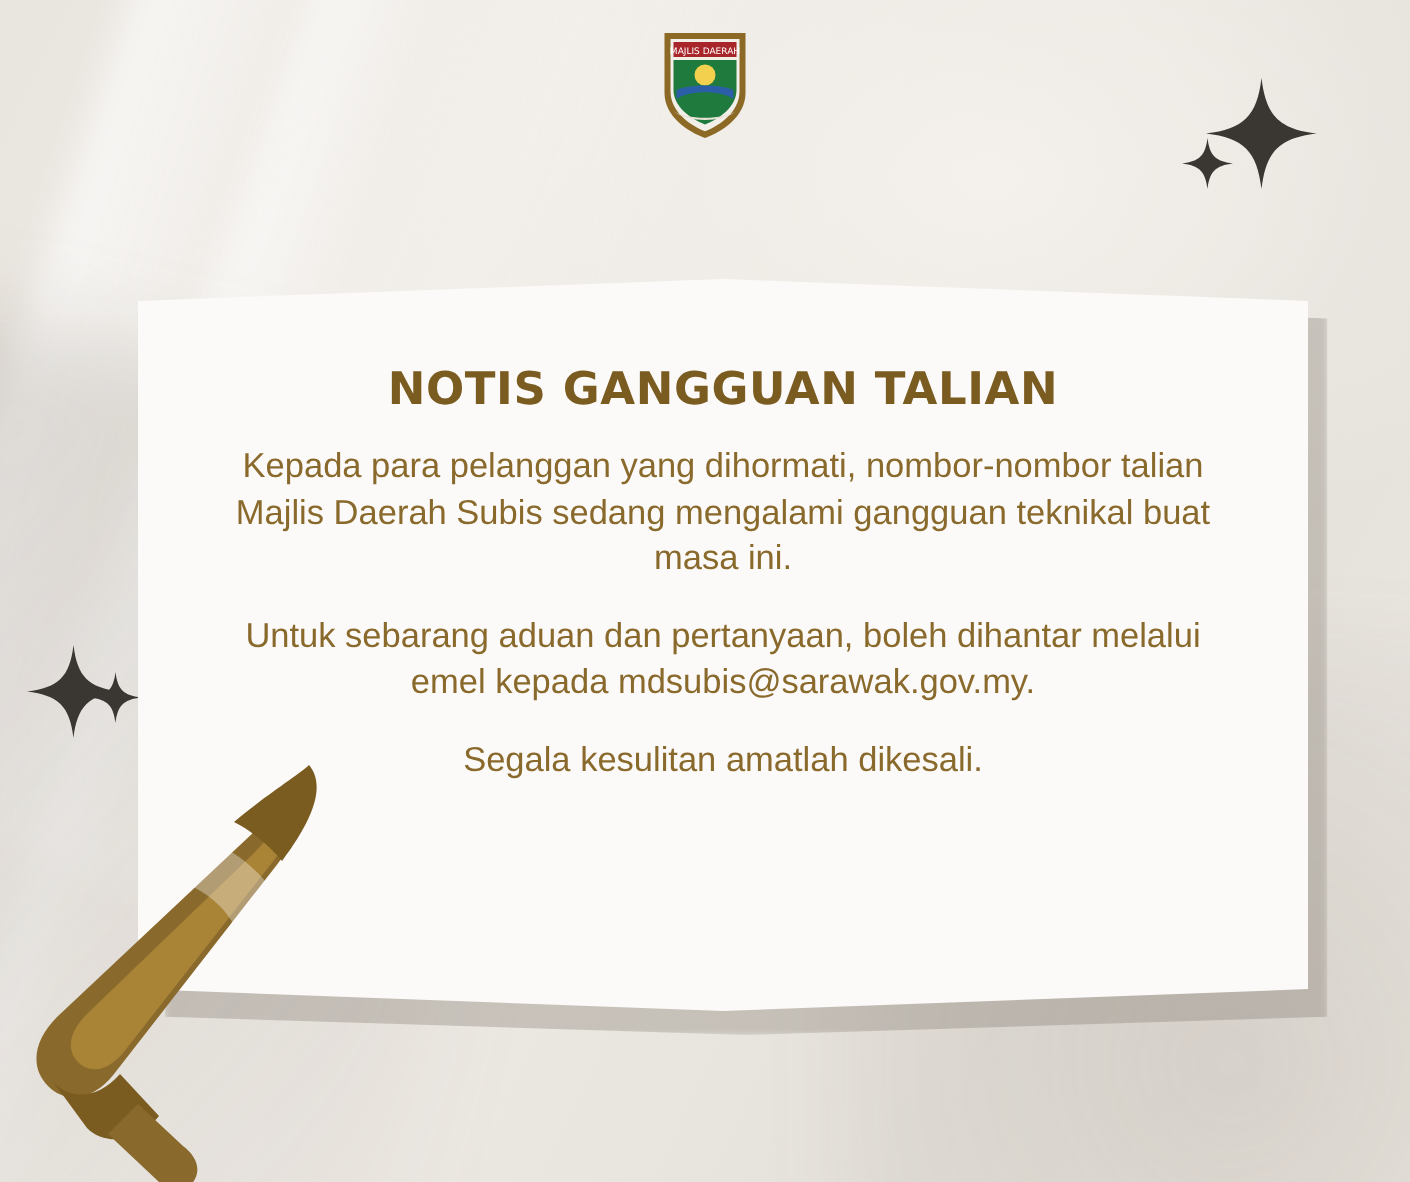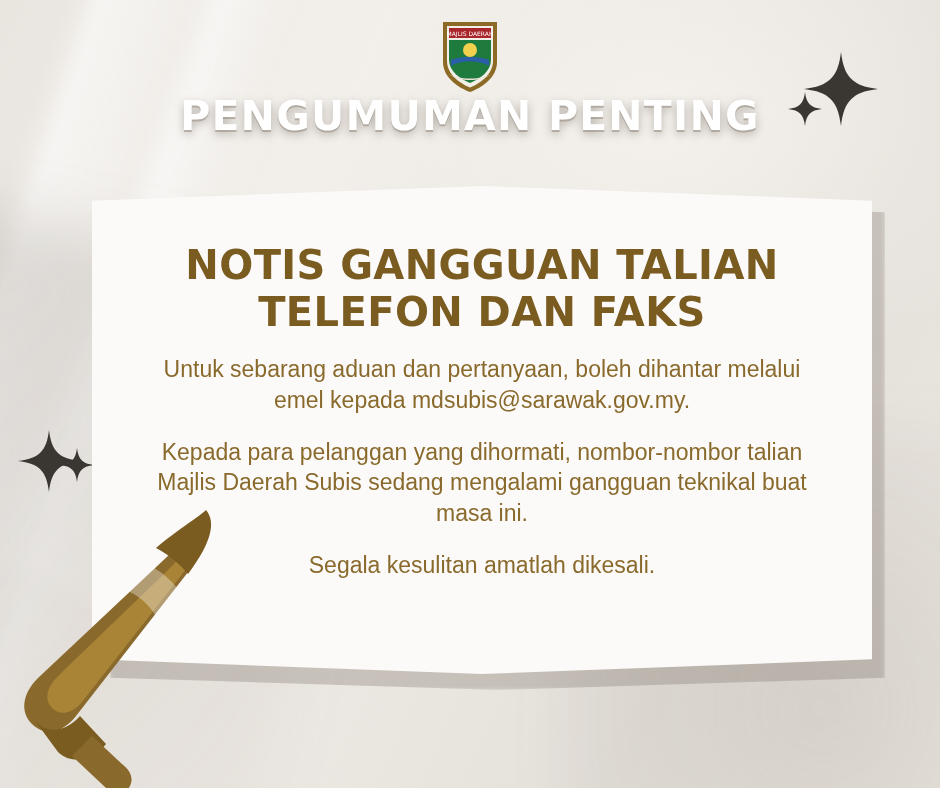--- a/index.html
+++ b/index.html
@@ -121,21 +121,21 @@
     left: 0; top: 0;
     width: 780px;
     height: 488px;
     padding: 44px 58px 0 58px;
     box-sizing: border-box;
     text-align: center;
   }
 
   .headline {
     color: #7a5b20;
-    font-size: 40px;
+    font-size: 30px;
     font-weight: bold;
     line-height: 1.18;
     letter-spacing: 0.4px;
     margin: 12px 0 18px 0;
     font-family: "DejaVu Sans", sans-serif;
   }
 
   .body-text {
     color: #8a6a2c;
     font-size: 23px;
@@ -182,21 +182,20 @@
       <path d="M8 10 H54 V45 C54 59 40 68 31 71.5 C22 68 8 59 8 45 Z" fill="#f2efe9"></path>
       <path d="M10 12 H52 V22 H10 Z" fill="#a8262a"></path>
       <text x="31" y="20" font-size="6" fill="#ffffff" text-anchor="middle" font-family="DejaVu Sans, sans-serif">MAJLIS DAERAH</text>
       <path d="M10 24 H52 V44 C52 55 41 63 31 67 C21 63 10 55 10 44 Z" fill="#1f7a3d"></path>
       <circle cx="31" cy="34" r="7" fill="#f3d14e"></circle>
       <path d="M12 50 C20 44 42 44 50 50 L50 44 C42 40 20 40 12 44 Z" fill="#2a5fa8"></path>
       <path d="M10 58 C20 66 42 66 52 58 C44 64 18 64 10 58 Z" fill="#e8e2d4"></path>
     </svg>
   </div>
 
-  <div class="title">PENGUMUMAN PENTING</div>
 
   <div class="sparkle sp1">
     <svg viewBox="0 0 100 100" width="100%" height="100%" xmlns="http://www.w3.org/2000/svg">
       <path d="M50 0 C54 34 66 46 100 50 C66 54 54 66 50 100 C46 66 34 54 0 50 C34 46 46 34 50 0 Z" fill="#3a3631"></path>
     </svg>
   </div>
   <div class="sparkle sp2">
     <svg viewBox="0 0 100 100" width="100%" height="100%" xmlns="http://www.w3.org/2000/svg">
       <path d="M50 0 C54 34 66 46 100 50 C66 54 54 66 50 100 C46 66 34 54 0 50 C34 46 46 34 50 0 Z" fill="#3a3631"></path>
     </svg>
@@ -210,24 +209,23 @@
     <svg viewBox="0 0 100 100" width="100%" height="100%" xmlns="http://www.w3.org/2000/svg">
       <path d="M50 0 C54 34 66 46 100 50 C66 54 54 66 50 100 C46 66 34 54 0 50 C34 46 46 34 50 0 Z" fill="#3a3631"></path>
     </svg>
   </div>
 
   <div class="card-shadow"></div>
   <div class="card">
     <div class="card-inner">
       <div class="headline">
         <span>NOTIS GANGGUAN TALIAN</span><br>
-        <span>TELEFON DAN FAKS</span>
       </div>
+      <p class="body-text">Kepada para pelanggan yang dihormati, nombor-nombor talian Majlis Daerah Subis sedang mengalami gangguan teknikal buat masa ini.</p>
       <p class="body-text">Untuk sebarang aduan dan pertanyaan, boleh dihantar melalui emel kepada mdsubis@sarawak.gov.my.</p>
-      <p class="body-text">Kepada para pelanggan yang dihormati, nombor-nombor talian Majlis Daerah Subis sedang mengalami gangguan teknikal buat masa ini.</p>
       <p class="body-text">Segala kesulitan amatlah dikesali.</p>
     </div>
   </div>
 
   <div class="megaphone">
     <svg viewBox="0 0 290 300" width="290" height="300" xmlns="http://www.w3.org/2000/svg">
       <g>
 
         <path d="M196 14 C205 26 200 46 175 78 L66 218 C52 236 34 238 22 226 C10 214 12 196 28 180 L160 56 C182 34 190 22 196 14 Z" fill="#8a6a2c"></path>
 

